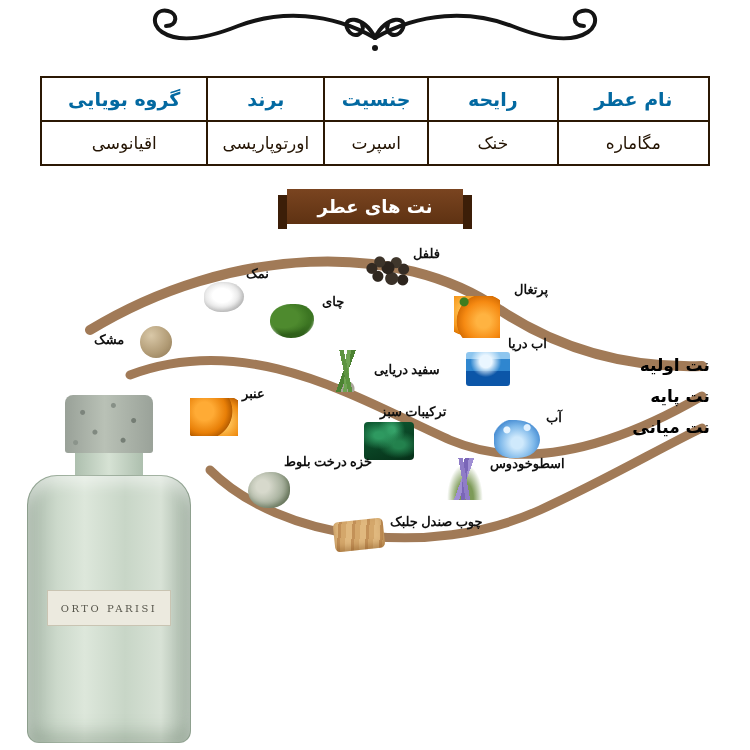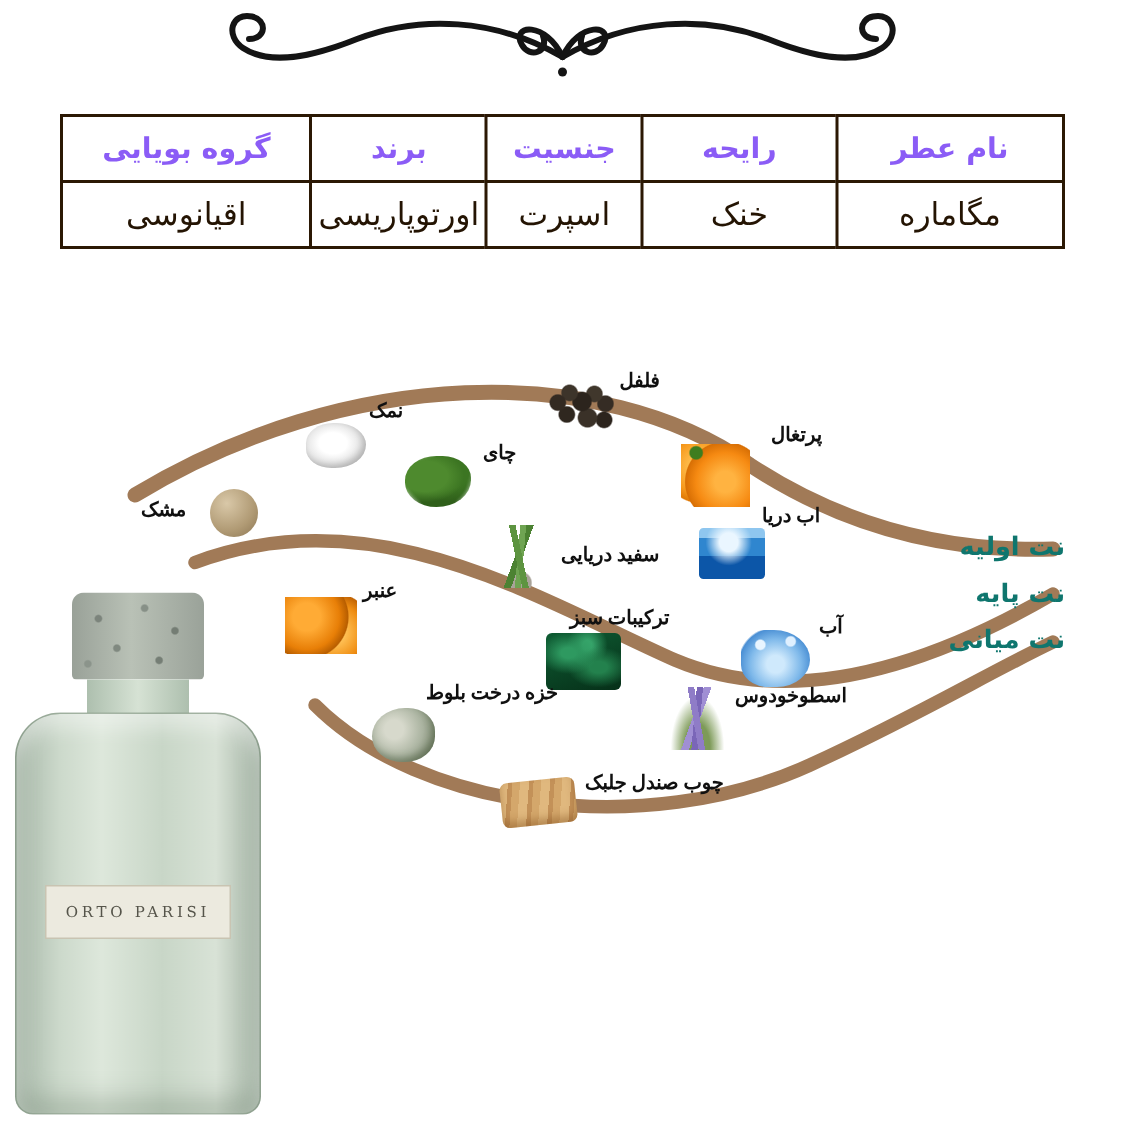--- a/index.html
+++ b/index.html
@@ -5,22 +5,22 @@
   * { margin:0; padding:0; box-sizing:border-box; }
   body { background:#ffffff; font-family:"DejaVu Sans", sans-serif; }
   .stage { position:relative; width:750px; height:750px; background:#ffffff; overflow:hidden; margin:0 auto; }
 
   
   .ornament { position:absolute; left:140px; top:4px; width:470px; height:62px; z-index:1; }
 
   
   .info-table { position:absolute; left:40px; top:76px; width:670px; border-collapse:collapse; direction:rtl; z-index:1; }
   .info-table td { border:2px solid #2b1804; height:44px; text-align:center; vertical-align:middle; }
-  .info-table .hdr td { font-weight:bold; font-size:19px; color:#8b5cf6; }
-  .info-table .val td { font-size:21px; color:#241403; }
+  .info-table .hdr td { font-weight:bold; font-size:19px; color:#0369a1; }
+  .info-table .val td { font-size:17px; color:#241403; }
 
   
   .banner { position:absolute; left:287px; top:189px; width:176px; height:35px;
             background:linear-gradient(180deg,#7a4420,#5e3212); z-index:1;
             display:flex; align-items:center; justify-content:center; }
   .banner::before, .banner::after { content:""; position:absolute; top:6px; width:9px; height:34px; background:#3c1e08; }
   .banner::before { left:-9px; } .banner::after { right:-9px; }
   .banner .banner-text { color:#ffffff; font-weight:bold; font-size:18px; direction:rtl; }
 
   
@@ -108,24 +108,24 @@
   .ing-6 { left:324px; top:350px; } .ing-6 .lbl { left:50px; top:12px; }
   .ing-7 { left:190px; top:398px; } .ing-7 .lbl { left:52px; top:-12px; }
   .ing-8 { left:364px; top:422px; } .ing-8 .lbl { left:16px; top:-18px; }
   .ing-9 { left:494px; top:420px; } .ing-9 .lbl { left:52px; top:-10px; }
   .ing-10 { left:444px; top:458px; } .ing-10 .lbl { left:46px; top:-2px; }
   .ing-11 { left:248px; top:472px; } .ing-11 .lbl { left:36px; top:-18px; }
   .ing-12 { left:334px; top:520px; } .ing-12 .lbl { left:56px; top:-6px; }
 
   
   .legend { position:absolute; right:40px; top:350px; z-index:2; text-align:right; direction:rtl; }
-  .legend div { font-weight:bold; font-size:17px; color:#0f766e; line-height:31px; }
-
-  
-  .bottle { position:absolute; left:6px; top:395px; width:172px; height:352px; z-index:3; }
+  .legend div { font-weight:bold; font-size:17px; color:#000000; line-height:31px; }
+
+  
+  .bottle { position:absolute; left:23px; top:395px; width:172px; height:352px; z-index:3; }
   .bottle .cap { position:absolute; left:42px; top:0; width:88px; height:58px; border-radius:8px 8px 3px 3px;
     background:
       radial-gradient(circle at 20% 30%, #7c847c 2px, transparent 3px),
       radial-gradient(circle at 55% 18%, #879087 2px, transparent 3px),
       radial-gradient(circle at 78% 44%, #747d74 2px, transparent 3px),
       radial-gradient(circle at 34% 64%, #808980 2px, transparent 3px),
       radial-gradient(circle at 66% 78%, #757e75 2px, transparent 3px),
       radial-gradient(circle at 12% 82%, #8b948b 2px, transparent 3px),
       linear-gradient(90deg, #99a198, #b9c1b6 45%, #9aa299); }
   .bottle .neck { position:absolute; left:52px; top:58px; width:68px; height:24px;
@@ -172,20 +172,23 @@
     <tr class="val">
       <td>مگاماره</td>
       <td>خنک</td>
       <td>اسپرت</td>
       <td>اورتوپاریسی</td>
       <td>اقیانوسی</td>
     </tr>
   </tbody>
     </table>
 
+  <div class="banner">
+    <span class="banner-text">نت های عطر</span>
+  </div>
 
   <svg class="swooshes" viewBox="0 0 750 750">
     <g fill="none" stroke="#a17a57" stroke-linecap="round">
       <path stroke-width="10" d="M 90 330 C 230 245, 400 240, 500 310 C 570 356, 640 368, 702 366"></path>
       <path stroke-width="9" d="M 130 375 C 250 330, 360 400, 450 440 C 540 478, 640 432, 702 396"></path>
       <path stroke-width="9" d="M 210 470 C 280 540, 430 560, 540 510 C 610 478, 660 448, 702 428"></path>
     </g>
   </svg>
 
   <div class="ing ing-0">

